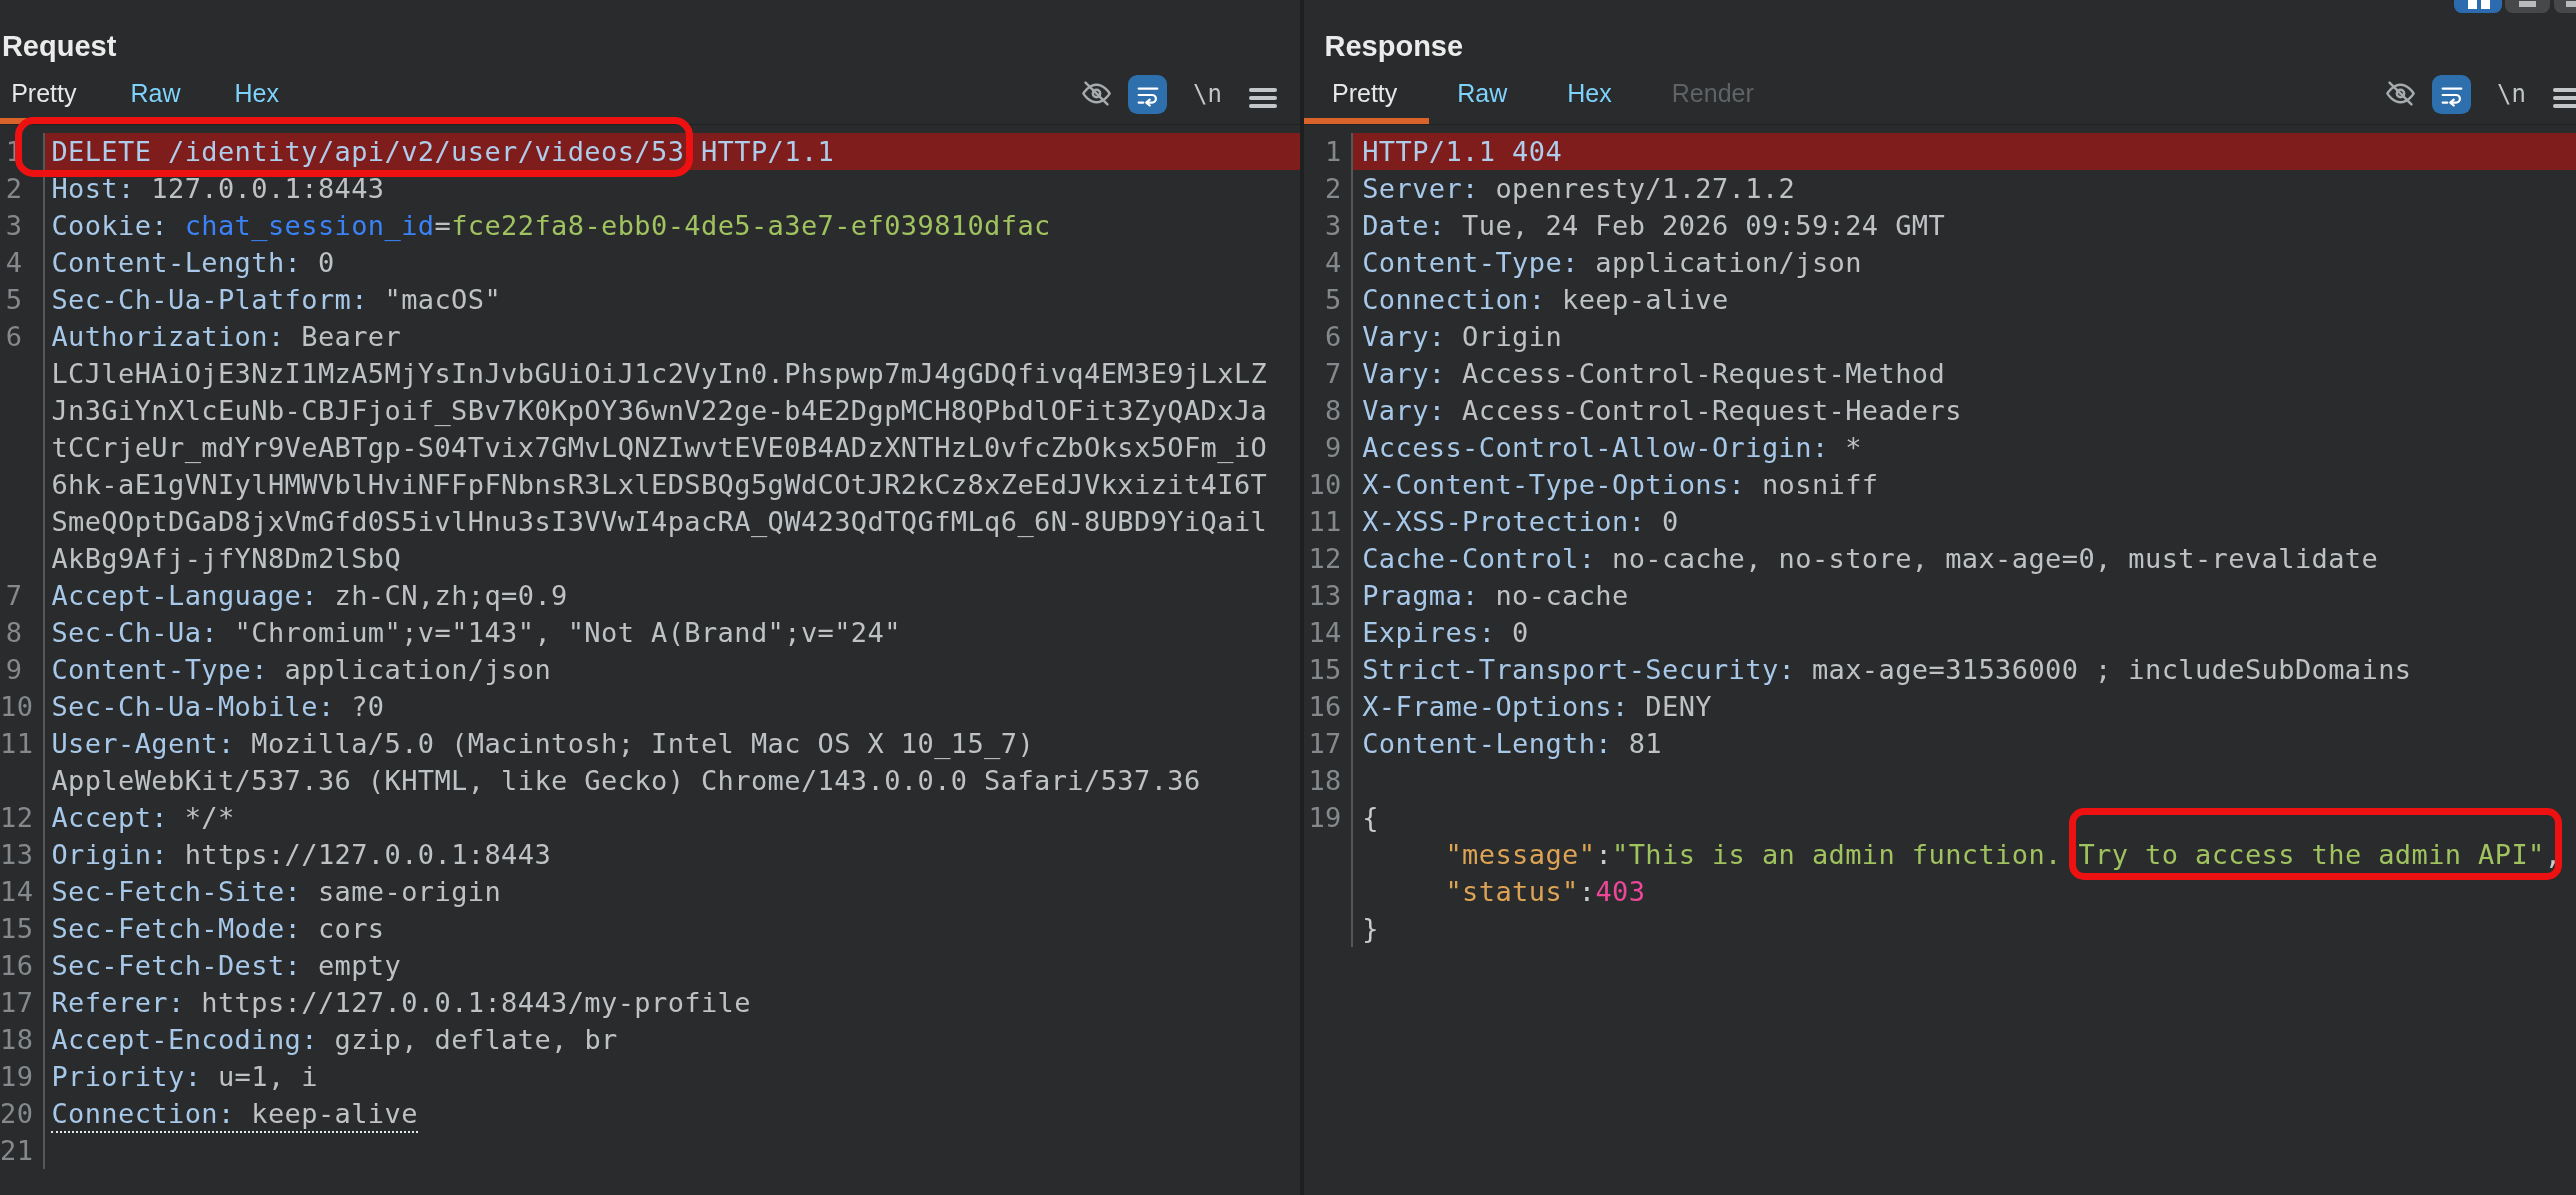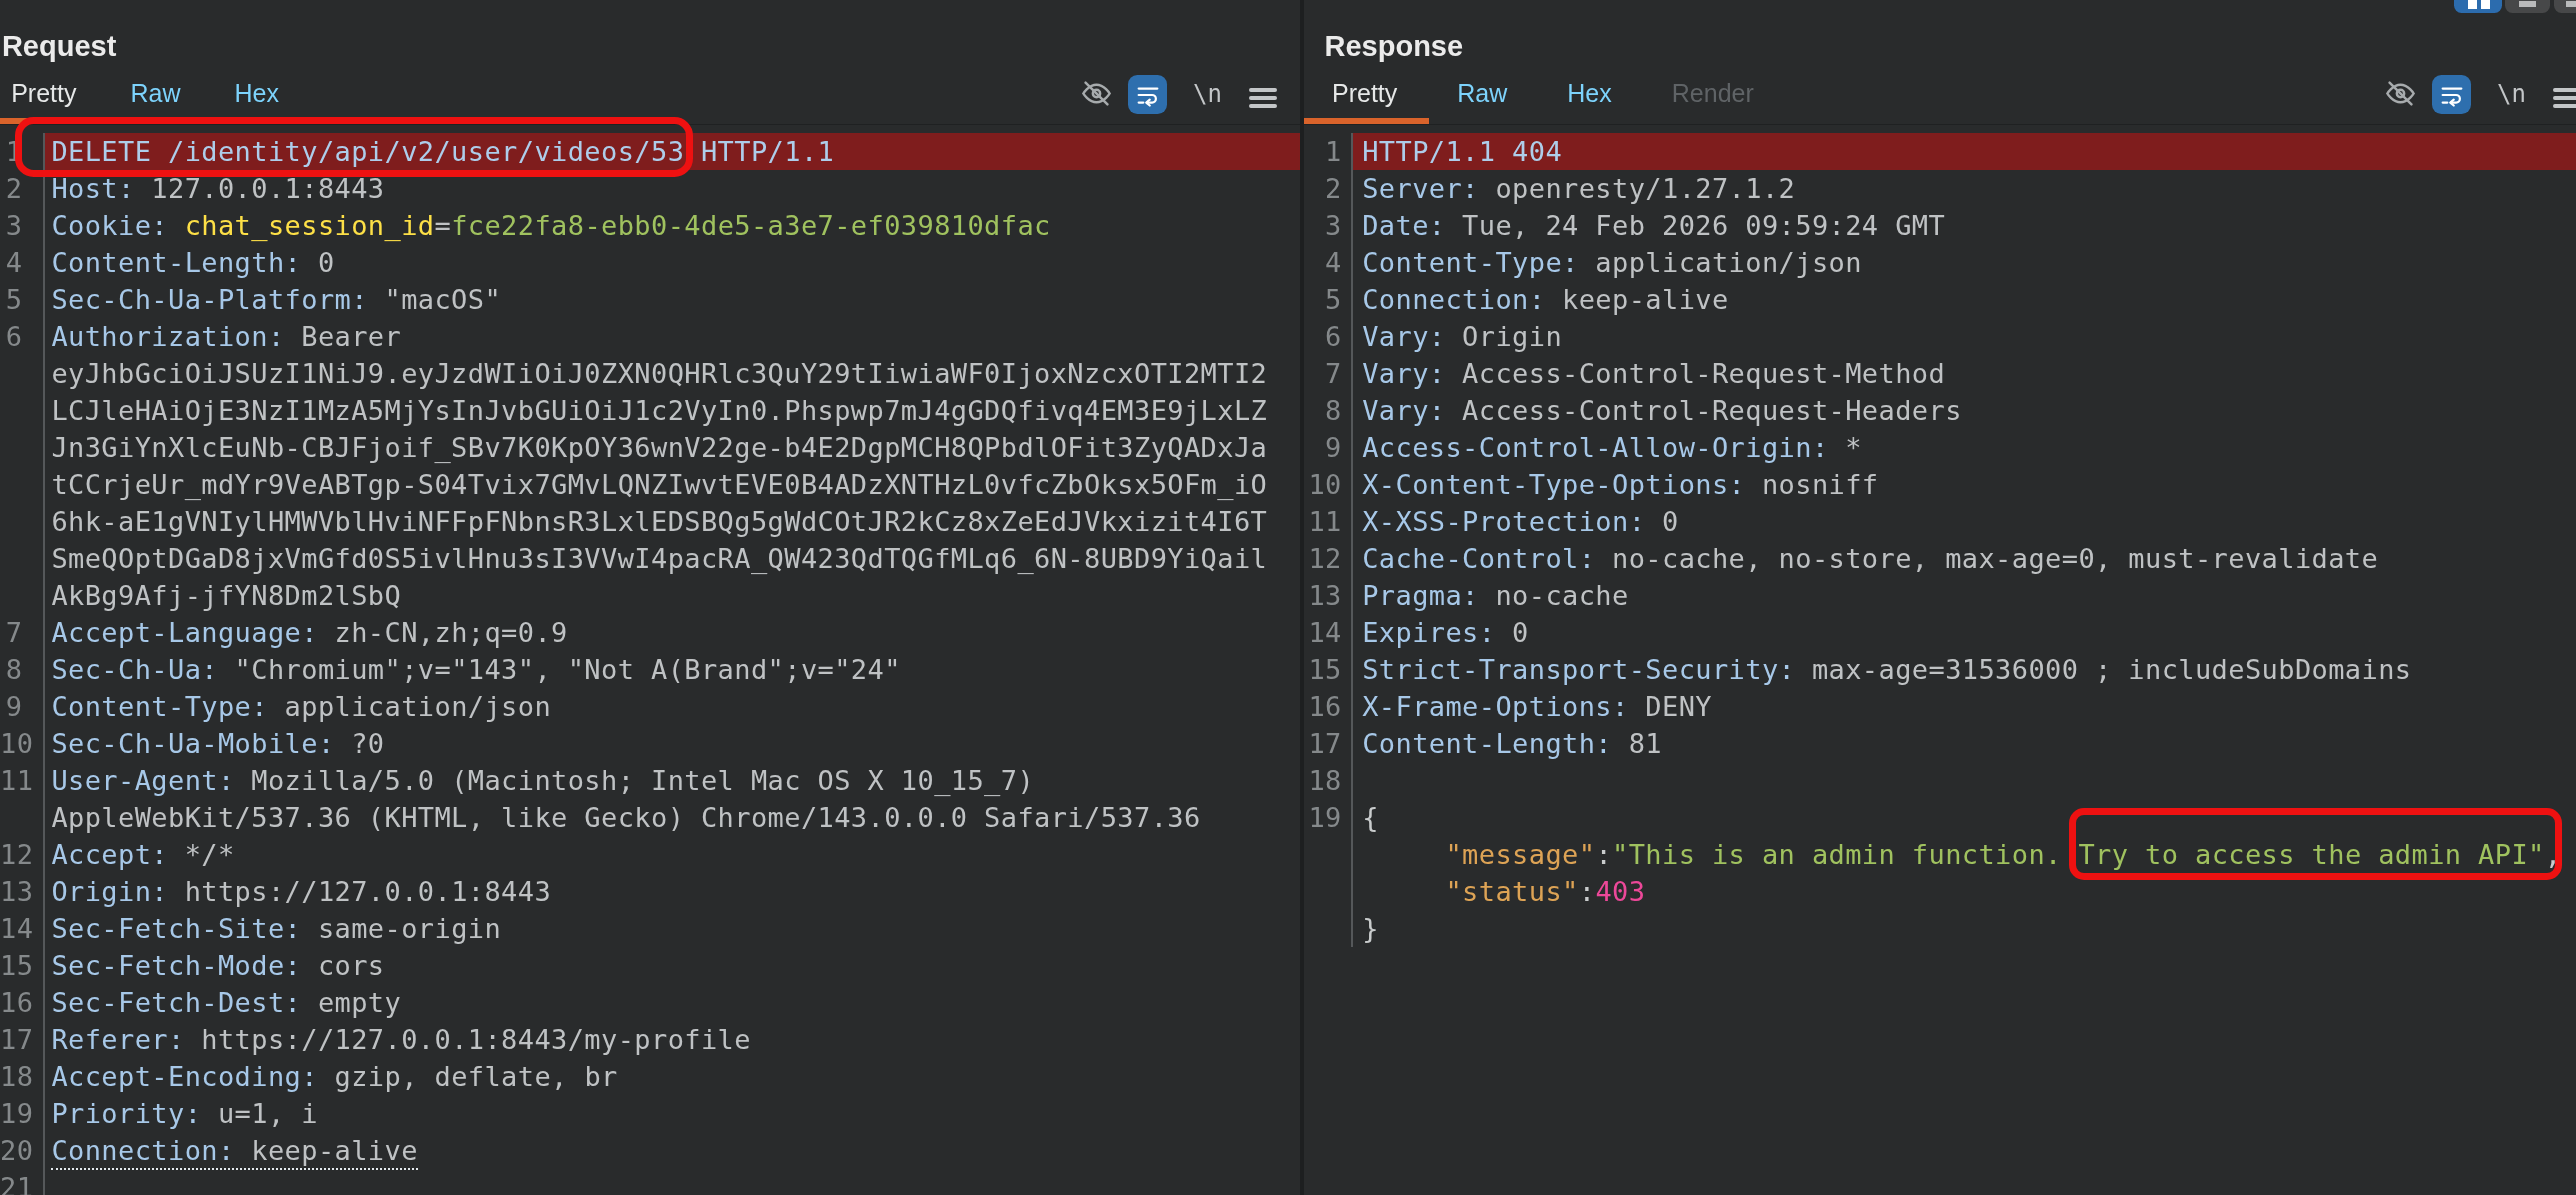--- a/index.html
+++ b/index.html
@@ -45,21 +45,21 @@
   #panel-response .num{width:47px;padding-right:9.3px;}
   .vline{flex:0 0 1.9px;background:#55585a;}
   .txt{flex:1;}
   #panel-request .txt{padding-left:6.5px;}
   #panel-response .txt{padding-left:9.3px;}
   .row.hl .txt{background:#7f1d1d;}
 
   .seg-req{color:#aecdea;}
   .seg-h{color:#a7c8e8;}
   .seg-v{color:#bfc2c4;}
-  .seg-ck{color:#fde047;margin-top:40px;}
+  .seg-ck{color:#3b82f6;margin-top:40px;}
   .seg-g{color:#a0c25f;}
   .seg-k{color:#dda355;}
   .seg-p{color:#c9cccd;}
   .seg-num{color:#ec4899;}
 
   .redbox-req,.redbox-resp{position:relative;display:inline-block;height:37px;vertical-align:top;}
   .redbox-req::after,.redbox-resp::after{
     content:"";position:absolute;border:7.5px solid #ee1111;z-index:5;pointer-events:none;
   }
   .redbox-req::after{left:-36px;right:-8.4px;top:-16px;bottom:-6.5px;border-radius:18.6px;}
@@ -124,21 +124,20 @@
         <i></i>
       </div>
   </div>
   <div class="code">
       <div class="row hl"><span class="num">1</span><span class="vline"></span><span class="txt"><span class="seg-req redbox-req">DELETE /identity/api/v2/user/videos/53</span><span class="seg-req"> HTTP/1.1</span></span></div>
       <div class="row"><span class="num">2</span><span class="vline"></span><span class="txt"><span class="seg-h">Host:</span><span class="seg-v"> 127.0.0.1:8443</span></span></div>
       <div class="row"><span class="num">3</span><span class="vline"></span><span class="txt"><span class="seg-h">Cookie:</span><span class="seg-v"> </span><span class="seg-ck">chat_session_id</span><span class="seg-v">=</span><span class="seg-g">fce22fa8-ebb0-4de5-a3e7-ef039810dfac</span></span></div>
       <div class="row"><span class="num">4</span><span class="vline"></span><span class="txt"><span class="seg-h">Content-Length:</span><span class="seg-v"> 0</span></span></div>
       <div class="row"><span class="num">5</span><span class="vline"></span><span class="txt"><span class="seg-h">Sec-Ch-Ua-Platform:</span><span class="seg-v"> "macOS"</span></span></div>
       <div class="row"><span class="num">6</span><span class="vline"></span><span class="txt"><span class="seg-h">Authorization:</span><span class="seg-v"> Bearer</span></span></div>
-      <div class="row"><span class="num"></span><span class="vline"></span><span class="txt"><span class="seg-v">eyJhbGciOiJSUzI1NiJ9.eyJzdWIiOiJ0ZXN0QHRlc3QuY29tIiwiaWF0IjoxNzcxOTI2MTI2</span></span></div>
       <div class="row"><span class="num"></span><span class="vline"></span><span class="txt"><span class="seg-v">LCJleHAiOjE3NzI1MzA5MjYsInJvbGUiOiJ1c2VyIn0.Phspwp7mJ4gGDQfivq4EM3E9jLxLZ</span></span></div>
       <div class="row"><span class="num"></span><span class="vline"></span><span class="txt"><span class="seg-v">Jn3GiYnXlcEuNb-CBJFjoif_SBv7K0KpOY36wnV22ge-b4E2DgpMCH8QPbdlOFit3ZyQADxJa</span></span></div>
       <div class="row"><span class="num"></span><span class="vline"></span><span class="txt"><span class="seg-v">tCCrjeUr_mdYr9VeABTgp-S04Tvix7GMvLQNZIwvtEVE0B4ADzXNTHzL0vfcZbOksx5OFm_iO</span></span></div>
       <div class="row"><span class="num"></span><span class="vline"></span><span class="txt"><span class="seg-v">6hk-aE1gVNIylHMWVblHviNFFpFNbnsR3LxlEDSBQg5gWdCOtJR2kCz8xZeEdJVkxizit4I6T</span></span></div>
       <div class="row"><span class="num"></span><span class="vline"></span><span class="txt"><span class="seg-v">SmeQOptDGaD8jxVmGfd0S5ivlHnu3sI3VVwI4pacRA_QW423QdTQGfMLq6_6N-8UBD9YiQail</span></span></div>
       <div class="row"><span class="num"></span><span class="vline"></span><span class="txt"><span class="seg-v">AkBg9Afj-jfYN8Dm2lSbQ</span></span></div>
       <div class="row"><span class="num">7</span><span class="vline"></span><span class="txt"><span class="seg-h">Accept-Language:</span><span class="seg-v"> zh-CN,zh;q=0.9</span></span></div>
       <div class="row"><span class="num">8</span><span class="vline"></span><span class="txt"><span class="seg-h">Sec-Ch-Ua:</span><span class="seg-v"> "Chromium";v="143", "Not A(Brand";v="24"</span></span></div>
       <div class="row"><span class="num">9</span><span class="vline"></span><span class="txt"><span class="seg-h">Content-Type:</span><span class="seg-v"> application/json</span></span></div>
       <div class="row"><span class="num">10</span><span class="vline"></span><span class="txt"><span class="seg-h">Sec-Ch-Ua-Mobile:</span><span class="seg-v"> ?0</span></span></div>

